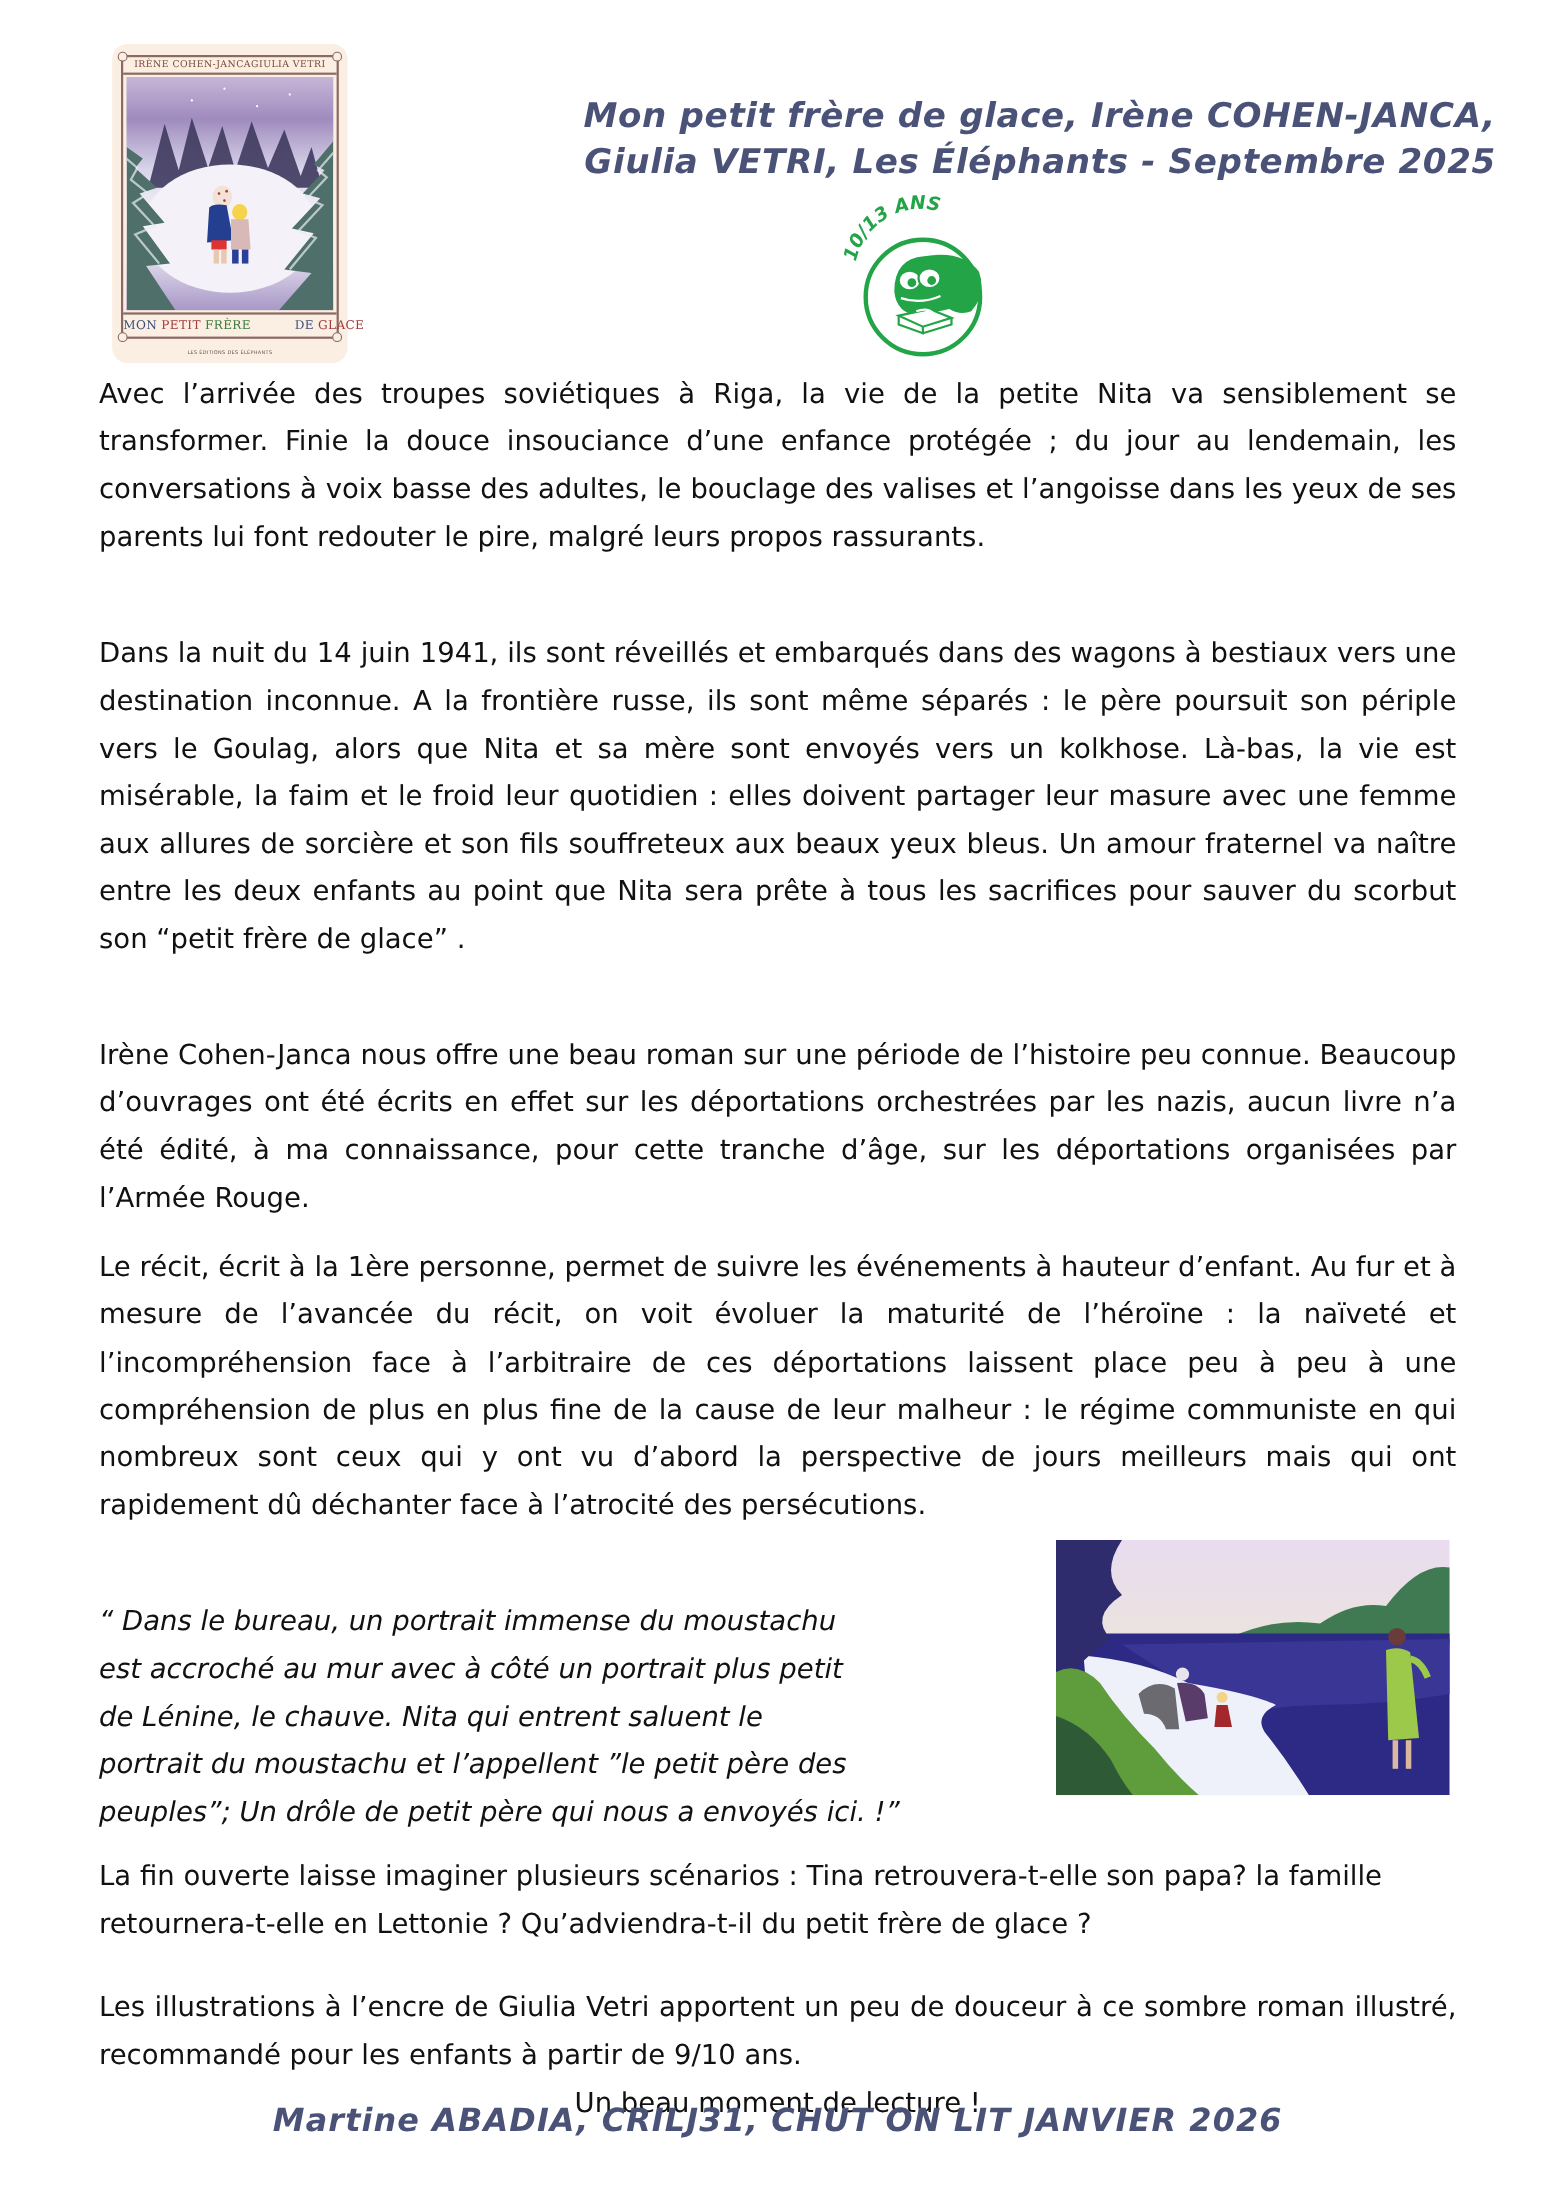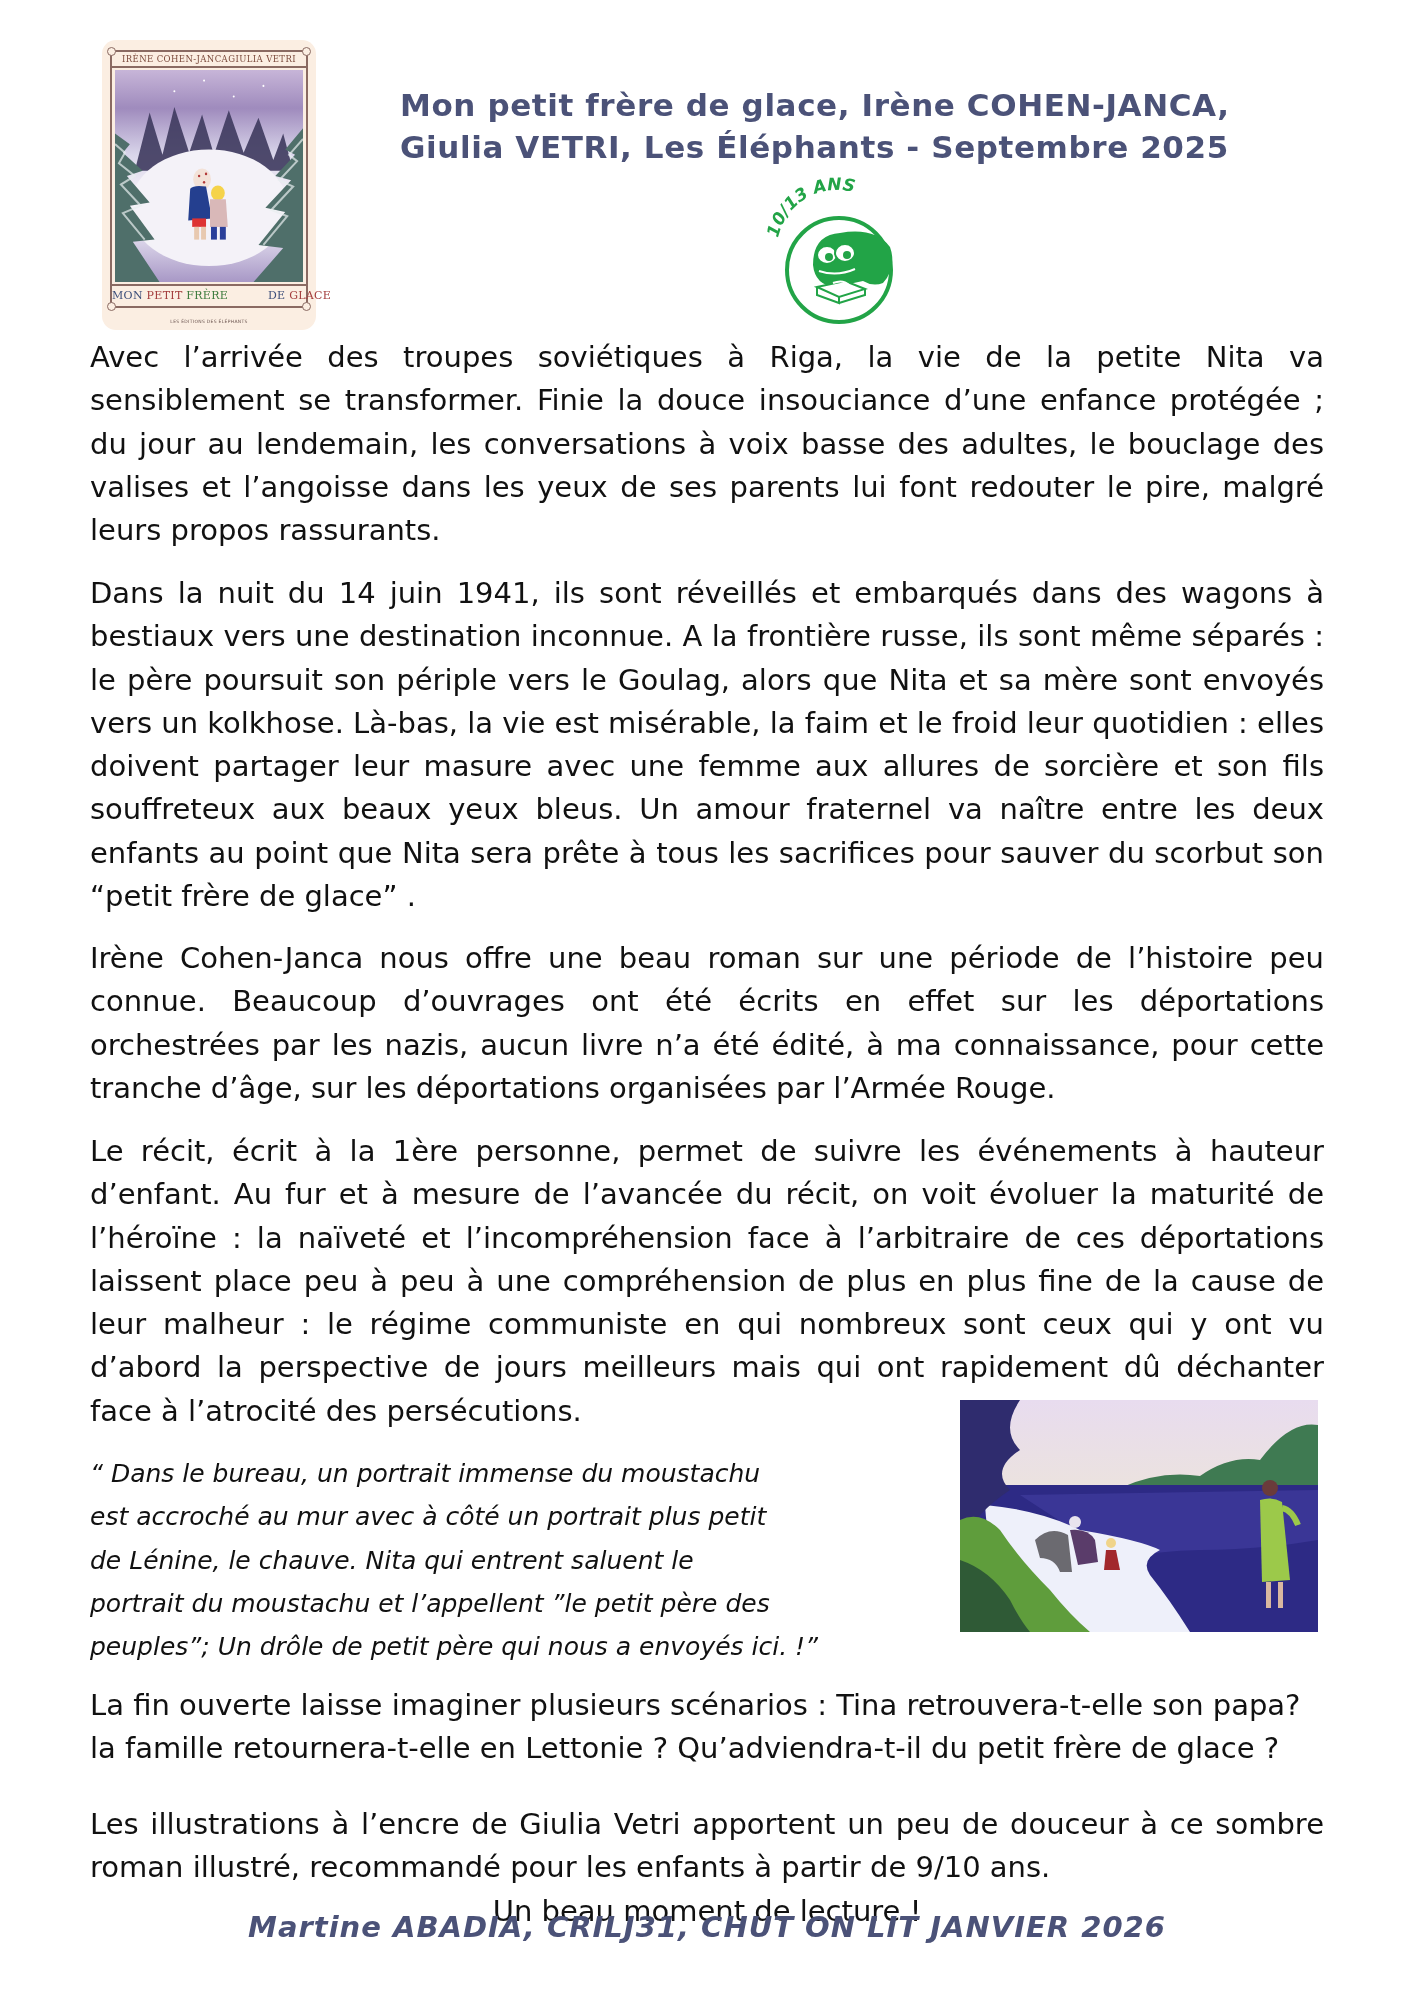--- a/index.html
+++ b/index.html
@@ -26,30 +26,30 @@
   .cover-title .w2 { color: #a23b3b; }
   .cover-title .w3 { color: #3c7a3c; }
   .cover-title .w4 { color: #3d4f7a; margin-left: 36px; }
   .cover-title .w5 { color: #a23b3b; }
   .cover-publisher { position: absolute; left: 0; right: 0; bottom: 6px; text-align: center;
                      font-size: 4.5px; color: #6b5550; letter-spacing: 0.3px; }
   .corner { position: absolute; width: 7px; height: 7px; border: 1.5px solid #8a6a62;
             border-radius: 50%; background: #fbeee2; }
 
   
-  .header-title { position: absolute; left: 400px; width: 960px; top: 84px; text-align: left;
-                  color: #4b5278; font-weight: bold;
+  .header-title { position: absolute; left: 400px; width: 960px; top: 84px; text-align: right;
+                  color: #4b5278; font-style: italic; font-weight: bold;
                   font-size: 31px; line-height: 42px; letter-spacing: 0.6px; }
 
   
   .age-badge { position: absolute; left: 755px; top: 175px; width: 165px; height: 150px; }
   .age-badge svg { width: 100%; height: 100%; }
 
   
-  .body-text { position: absolute; left: 90px; width: 1234px; font-size: 29px; line-height: 43.3px;
+  .body-text { position: absolute; left: 90px; width: 1234px; font-size: 25px; line-height: 43.3px;
                text-align: justify; color: #111; }
   .p1 { top: 336px; }
   .p2 { top: 572px; }
   .p3 { top: 937px; }
   .p4 { top: 1130px; }
   .quote { position: absolute; left: 90px; width: 820px; top: 1452px; font-size: 25px;
            line-height: 43.3px; font-style: italic; color: #111; }
   .quote span { display: block; white-space: nowrap; }
   .p5 { top: 1684px; }
   .p6 { top: 1803px; }

